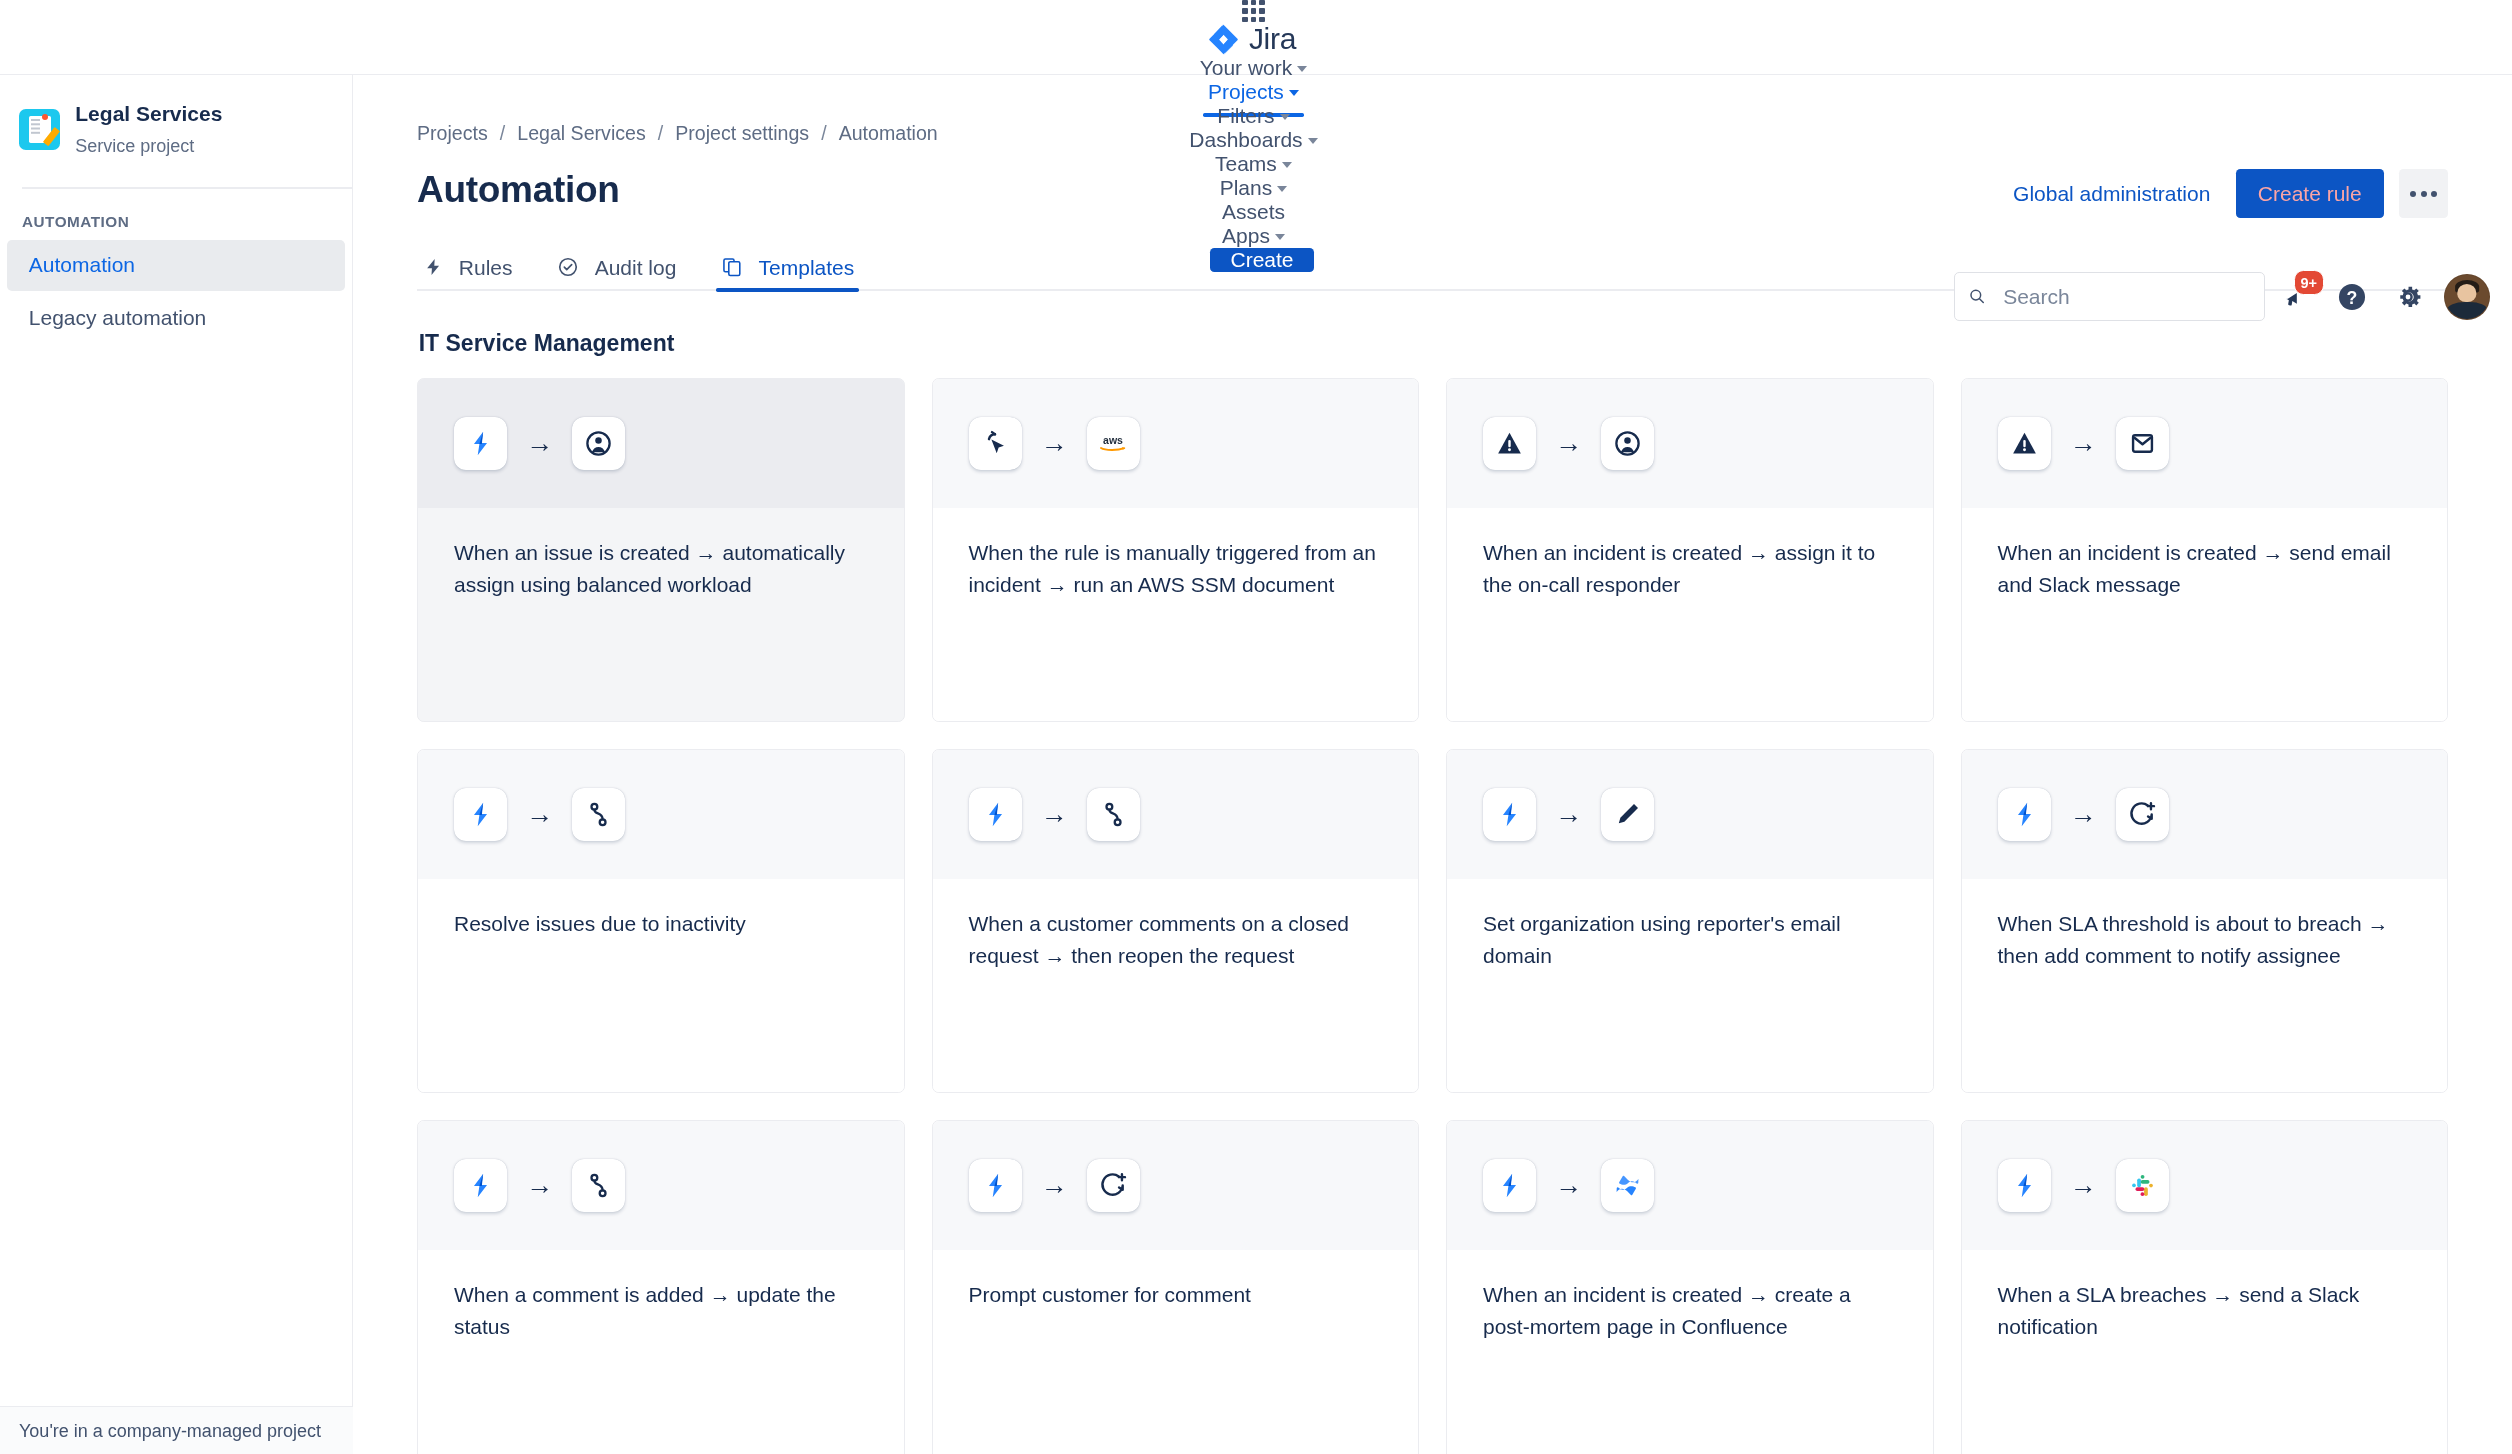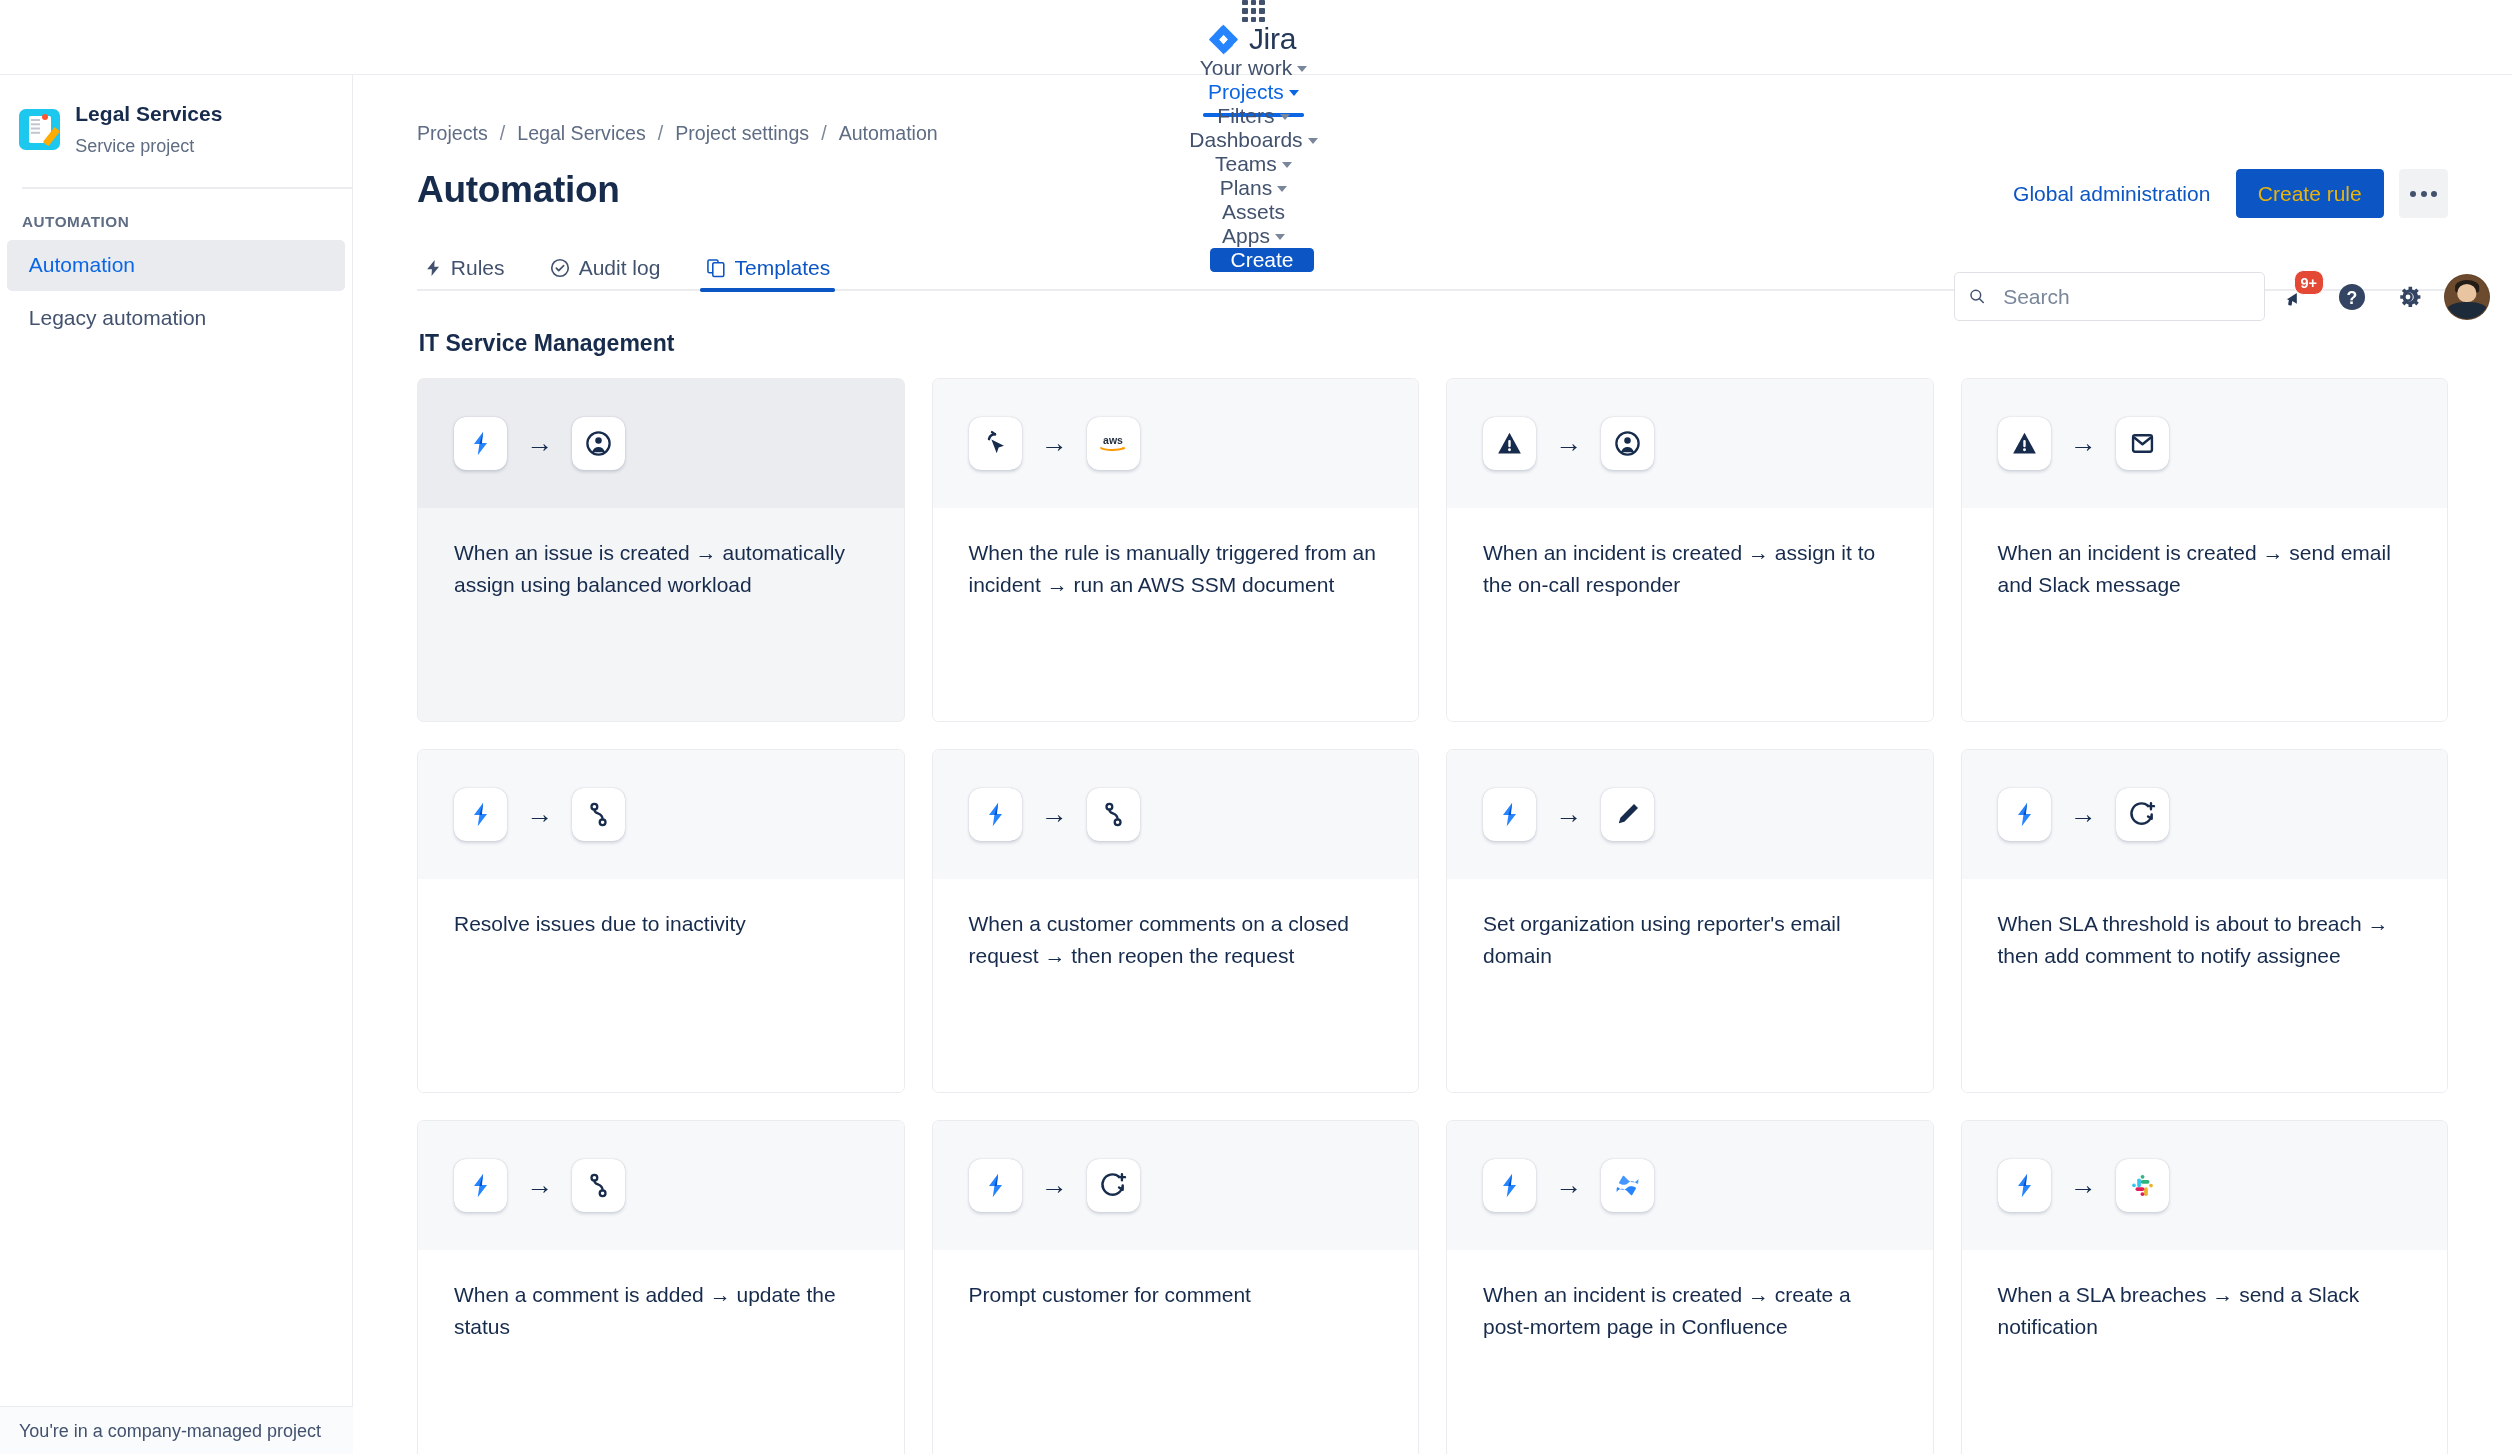--- a/index.html
+++ b/index.html
@@ -164,37 +164,37 @@
   .breadcrumb a { color: #5E6C84; text-decoration: none; cursor: pointer; }
   .crumb-sep { color: #7A869A; }
 
   .page-head { display: flex; align-items: flex-start; margin-top: 24px; }
   .page-title { font-size: 37px; font-weight: 600; color: #172B4D; letter-spacing: -0.3px; }
   .head-actions { margin-left: auto; display: flex; align-items: center; gap: 15.3px; }
   .link-btn {
     font-size: 21px; color: #0C55C4; cursor: pointer; padding: 8.5px 10.2px; border-radius: 4.3px;
   }
   .primary-btn {
-    background: #0C55C4; color: #eab308; font-size: 21px; font-weight: 500;
+    background: #0C55C4; color: #fca5a5; font-size: 21px; font-weight: 500;
     border: none; border-radius: 4.3px; height: 49px; padding: 0 22px; cursor: pointer;
   }
   .more-btn {
     width: 49px; height: 49px; border-radius: 4.3px; background: #F1F2F4;
     display: flex; align-items: center; justify-content: center; gap: 4.3px; cursor: pointer;
   }
   .more-btn i { width: 6px; height: 6px; border-radius: 50%; background: #42526E; display: block; }
 
   
   .tabs {
     display: flex; align-items: flex-end; gap: 34px;
     margin-top: 31px; border-bottom: 2.6px solid #EBECF0;
     padding-left: 1.7px;
   }
   .tab {
-    display: flex; align-items: center; gap: 8px;
+    display: flex; align-items: flex-start; gap: 16px;
     font-size: 21px; color: #42526E; cursor: pointer;
     padding: 6.8px 5.1px 12px 5.1px; position: relative; margin-bottom: -2.6px;
   }
   .tab.active { color: #0C55C4; font-weight: 500; }
   .tab.active::after {
     content: ""; position: absolute; left: 0; right: 0; bottom: 0; height: 3.4px;
     background: #0C55C4; border-radius: 1.7px;
   }
 
   .section-title {

